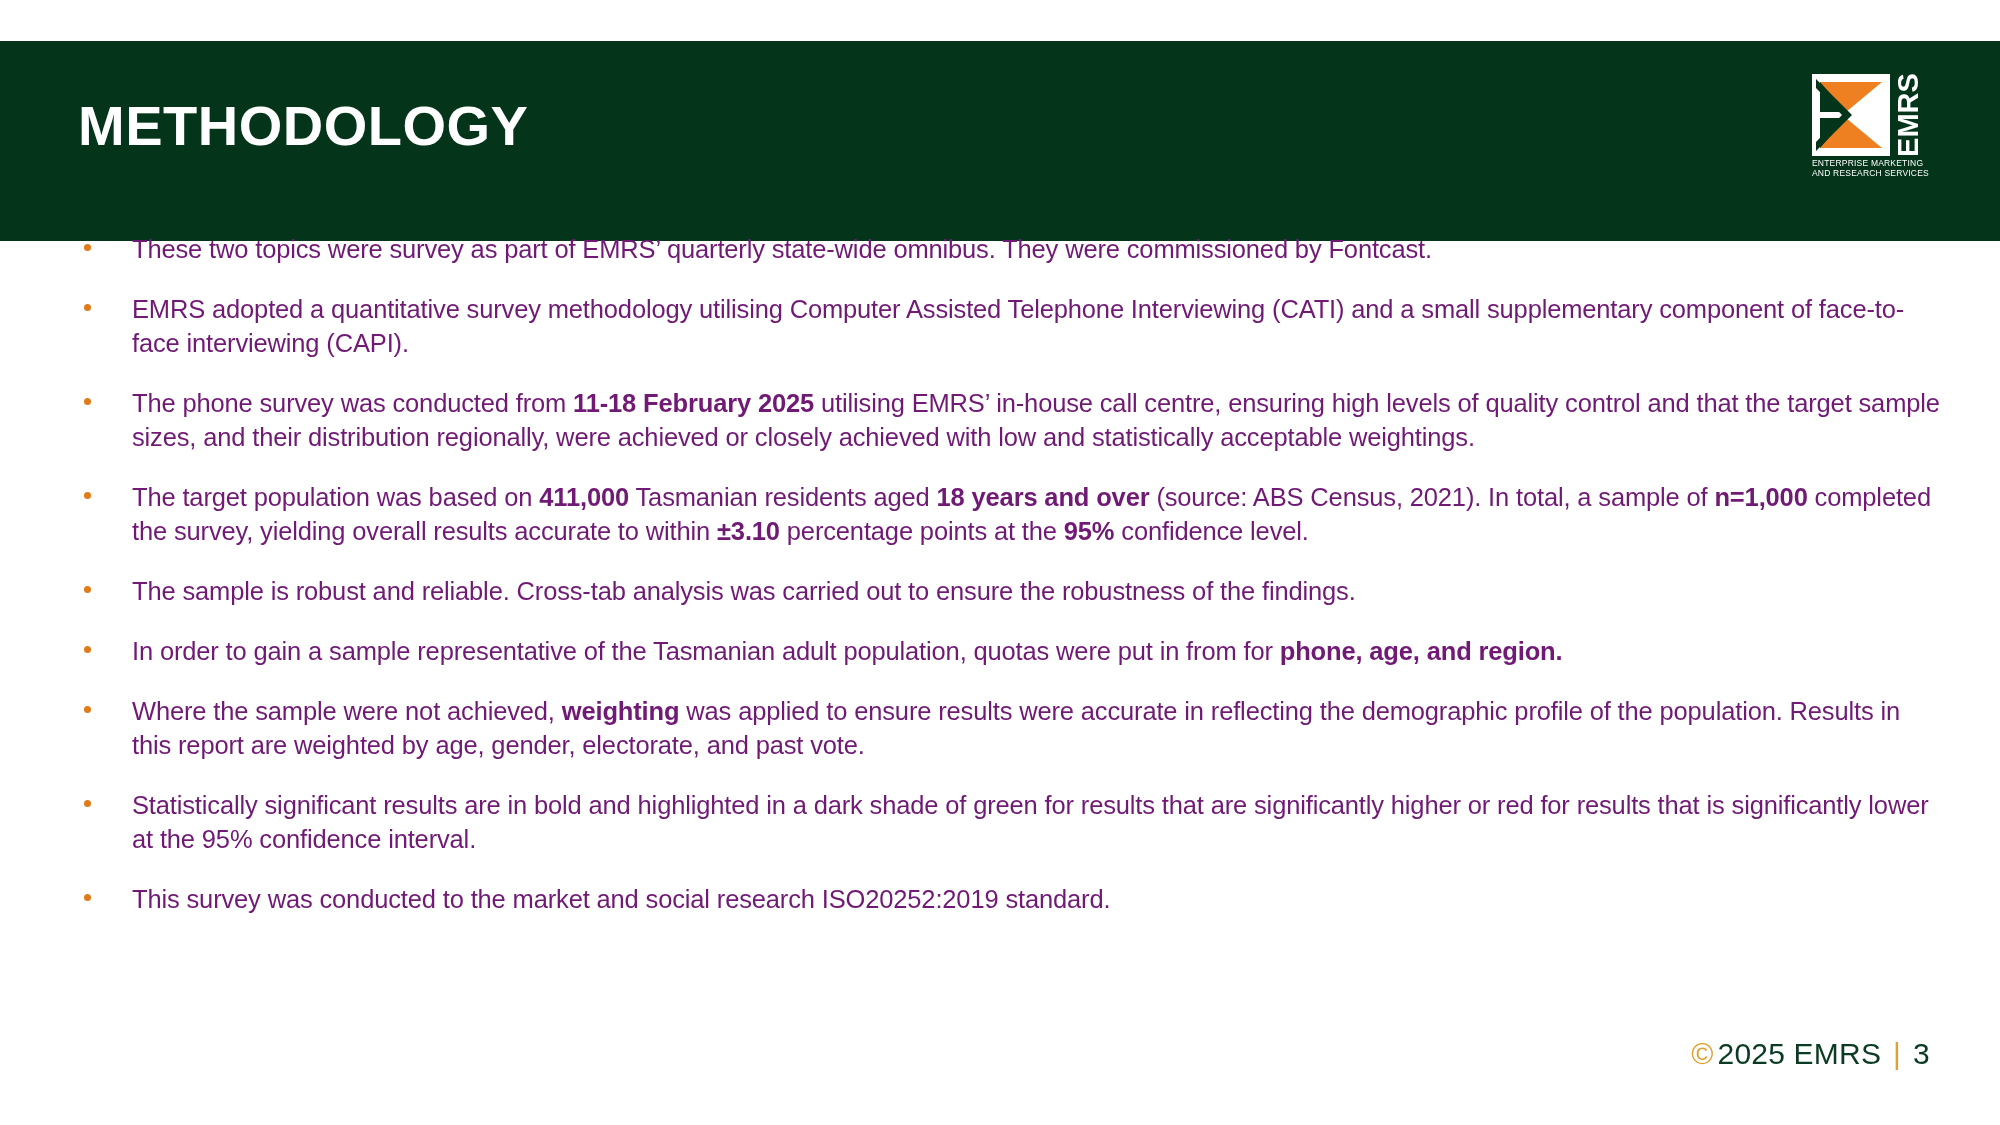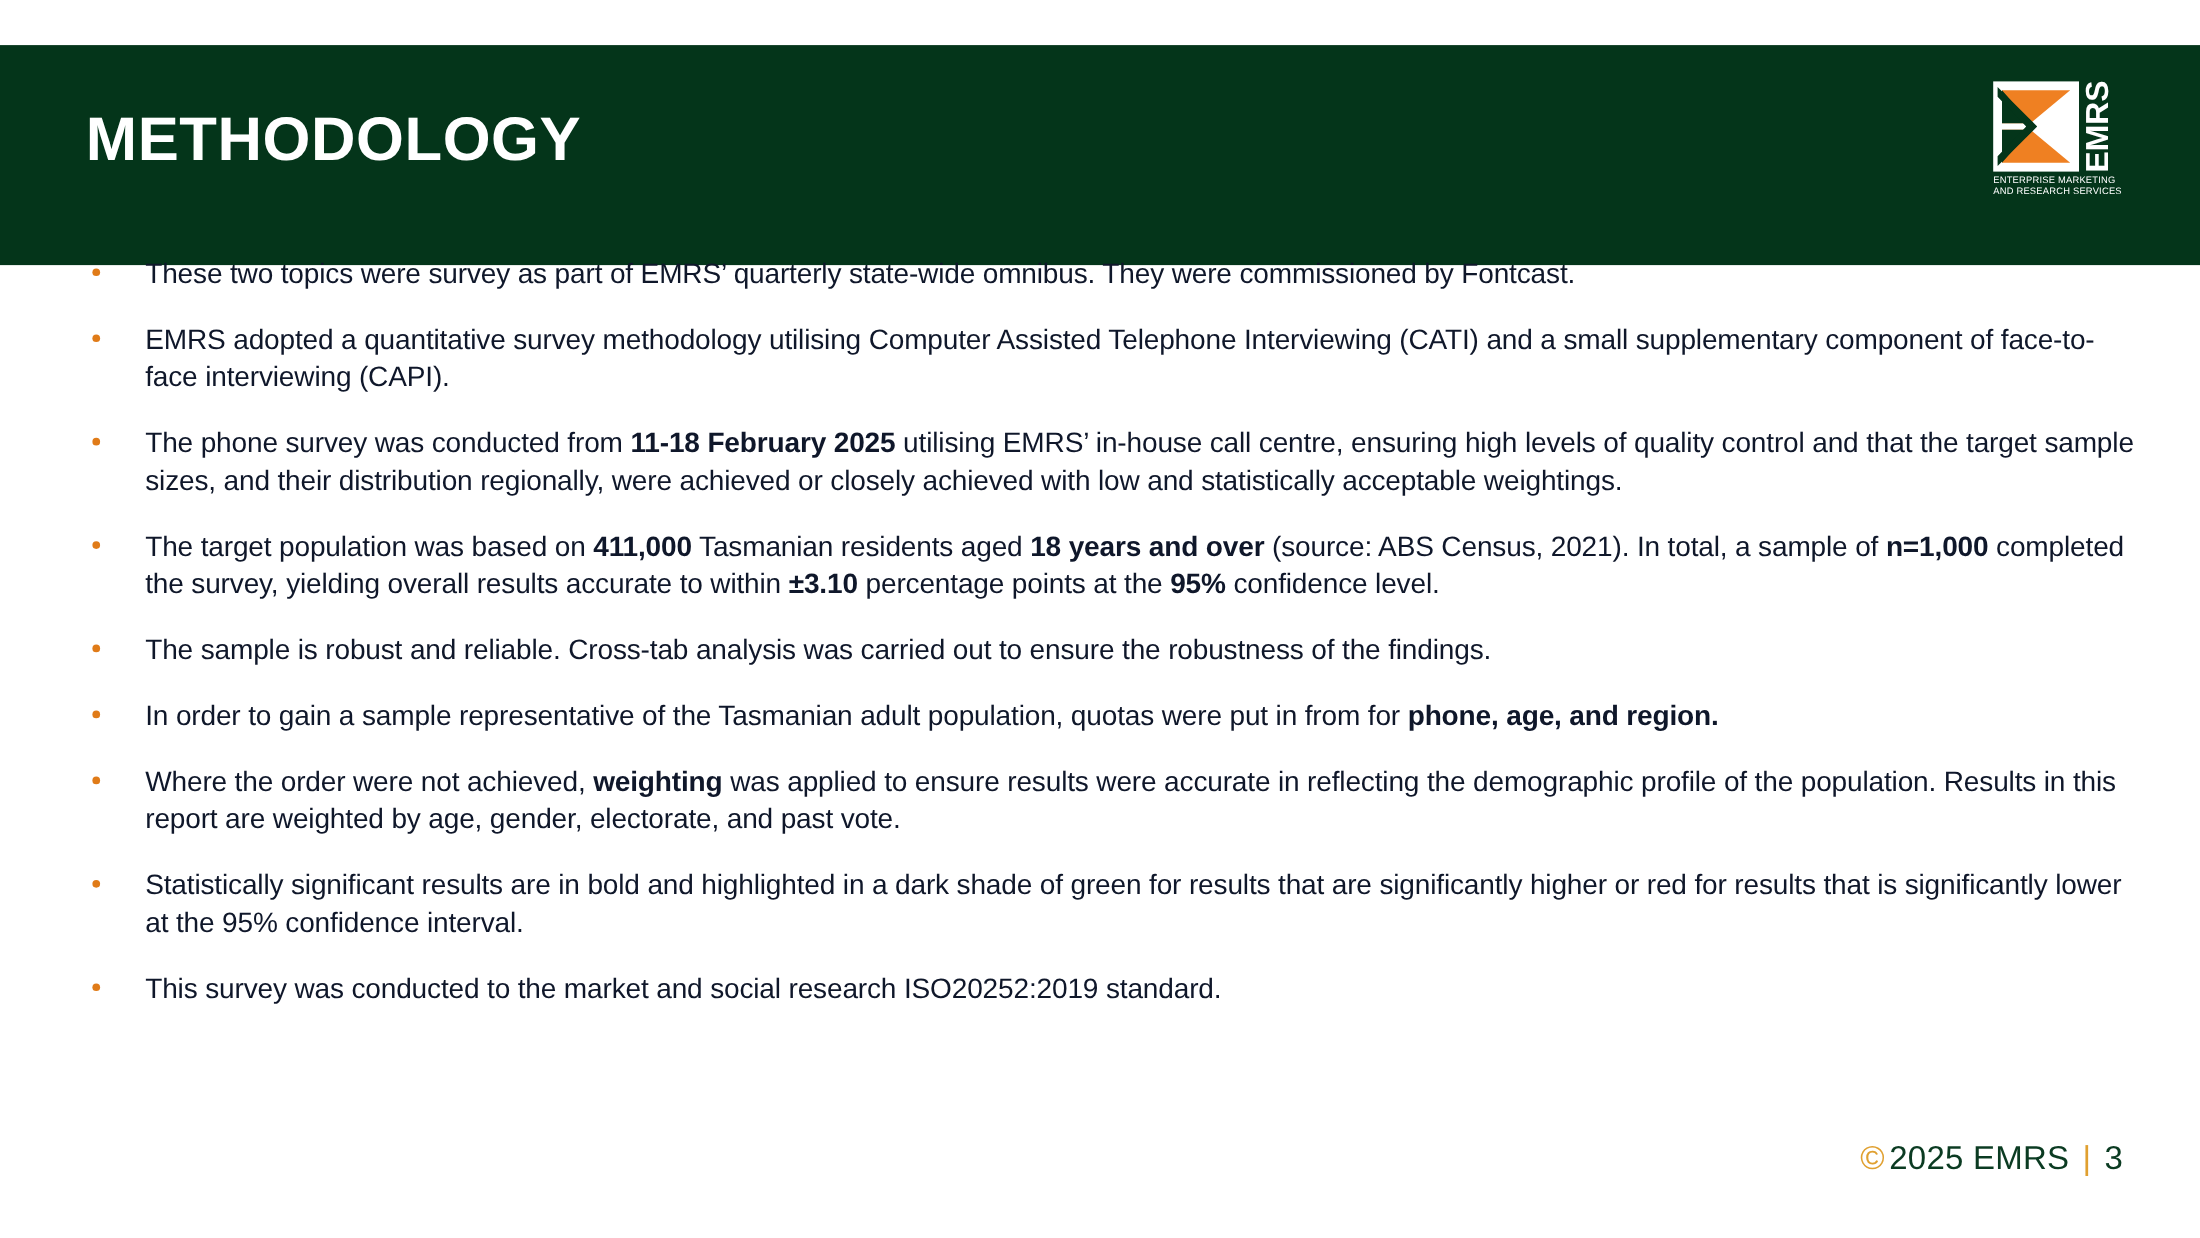--- a/index.html
+++ b/index.html
@@ -97,21 +97,21 @@
     margin: 0;
     padding: 0;
     list-style: none;
   }
   .bullet {
     position: relative;
     padding-left: 132px;
     margin-bottom: 26px;
     font-size: 25.5px;
     line-height: 34px;
-    color: #0f172a;
+    color: #701a75;
     letter-spacing: -0.15px;
     padding-right: 60px;
   }
   .bullet .dot {
     position: absolute;
     left: 84px;
     top: 12px;
     width: 7px;
     height: 7px;
     border-radius: 50%;
@@ -160,21 +160,21 @@
 </div>
 
 <div class="content">
   <ul class="bullet-list">
       <li class="bullet"><span class="dot" style="background: rgb(224, 123, 24);"></span><span><span>These two topics were survey as part of EMRS’ quarterly state-wide omnibus. They were commissioned by Fontcast.</span></span></li>
       <li class="bullet"><span class="dot" style="background: rgb(224, 123, 24);"></span><span><span>EMRS adopted a quantitative survey methodology utilising Computer Assisted Telephone Interviewing (CATI) and a small supplementary component of face-to-face interviewing (CAPI).</span></span></li>
       <li class="bullet"><span class="dot" style="background: rgb(224, 123, 24);"></span><span><span>The phone survey was conducted from </span><b>11-18 February 2025</b><span> utilising EMRS’ in-house call centre, ensuring high levels of quality control and that the target sample sizes, and their distribution regionally, were achieved or closely achieved with low and statistically acceptable weightings.</span></span></li>
       <li class="bullet"><span class="dot" style="background: rgb(224, 123, 24);"></span><span><span>The target population was based on </span><b>411,000</b><span> Tasmanian residents aged </span><b>18 years and over</b><span> (source: ABS Census, 2021). In total, a sample of </span><b>n=1,000</b><span> completed the survey, yielding overall results accurate to within </span><b>±3.10</b><span> percentage points at the </span><b>95%</b><span> confidence level.</span></span></li>
       <li class="bullet"><span class="dot" style="background: rgb(224, 123, 24);"></span><span><span>The sample is robust and reliable. Cross-tab analysis was carried out to ensure the robustness of the findings.</span></span></li>
       <li class="bullet"><span class="dot" style="background: rgb(224, 123, 24);"></span><span><span>In order to gain a sample representative of the Tasmanian adult population, quotas were put in from for </span><b>phone, age, and region.</b></span></li>
-      <li class="bullet"><span class="dot" style="background: rgb(224, 123, 24);"></span><span><span>Where the order were not achieved, </span><b>weighting</b><span> was applied to ensure results were accurate in reflecting the demographic profile of the population. Results in this report are weighted by age, gender, electorate, and past vote.</span></span></li>
+      <li class="bullet"><span class="dot" style="background: rgb(224, 123, 24);"></span><span><span>Where the sample were not achieved, </span><b>weighting</b><span> was applied to ensure results were accurate in reflecting the demographic profile of the population. Results in this report are weighted by age, gender, electorate, and past vote.</span></span></li>
       <li class="bullet"><span class="dot" style="background: rgb(224, 123, 24);"></span><span><span>Statistically significant results are in bold and highlighted in a dark shade of green for results that are significantly higher or red for results that is significantly lower at the 95% confidence interval.</span></span></li>
       <li class="bullet"><span class="dot" style="background: rgb(224, 123, 24);"></span><span><span>This survey was conducted to the market and social research ISO20252:2019 standard.</span></span></li>
     </ul>
 </div>
 
 <div class="footer" style="color: rgb(11, 59, 34);">
   <span class="copy-icon" style="color: rgb(224, 160, 48);">©</span><span>2025 EMRS</span><span class="sep" style="color: rgb(224, 160, 48);">|</span><span>3</span>
 </div>
 
 </body></html>

